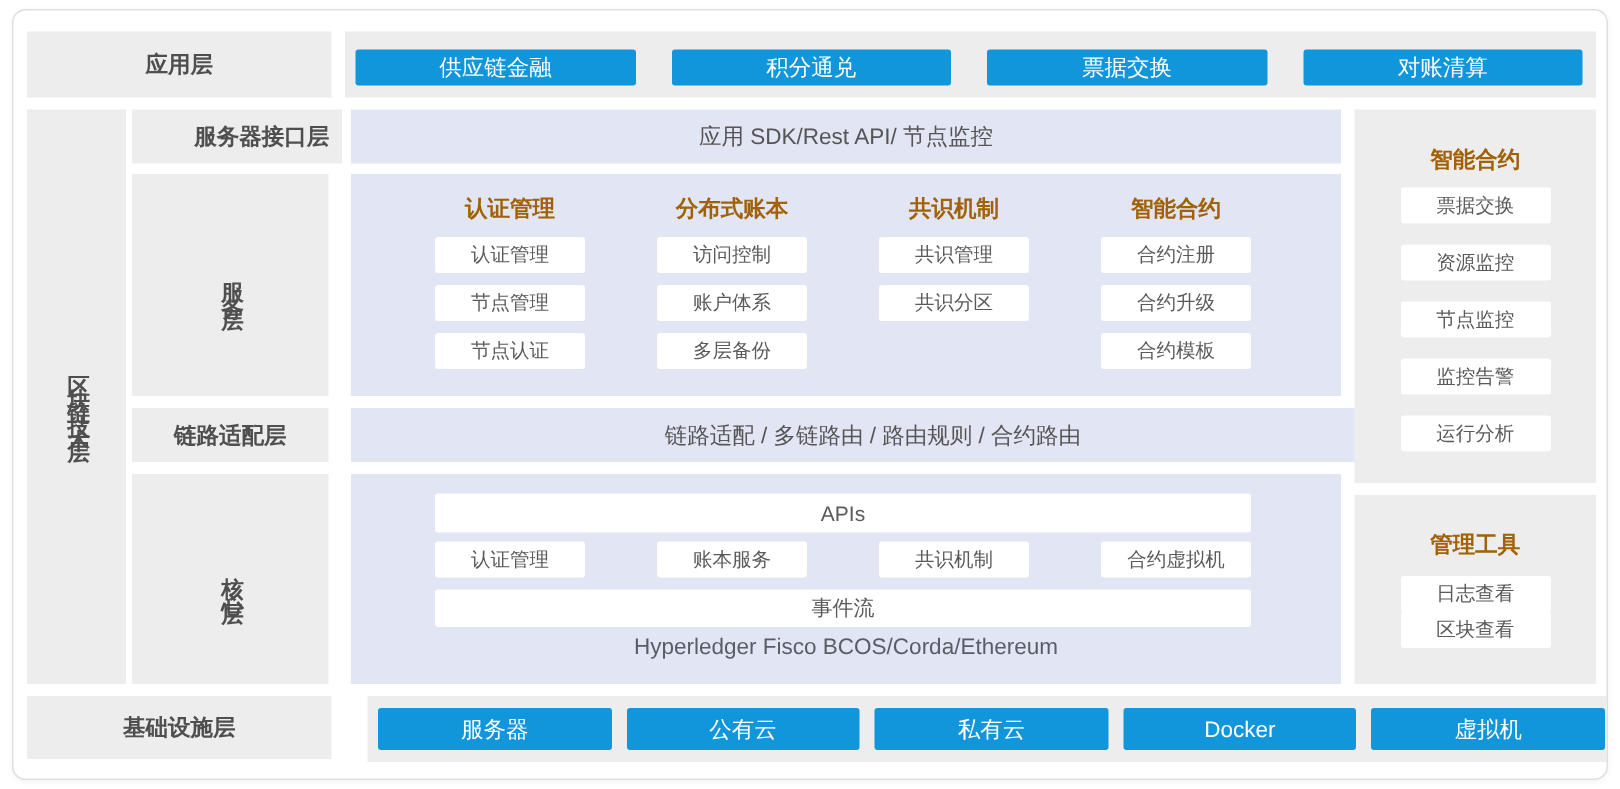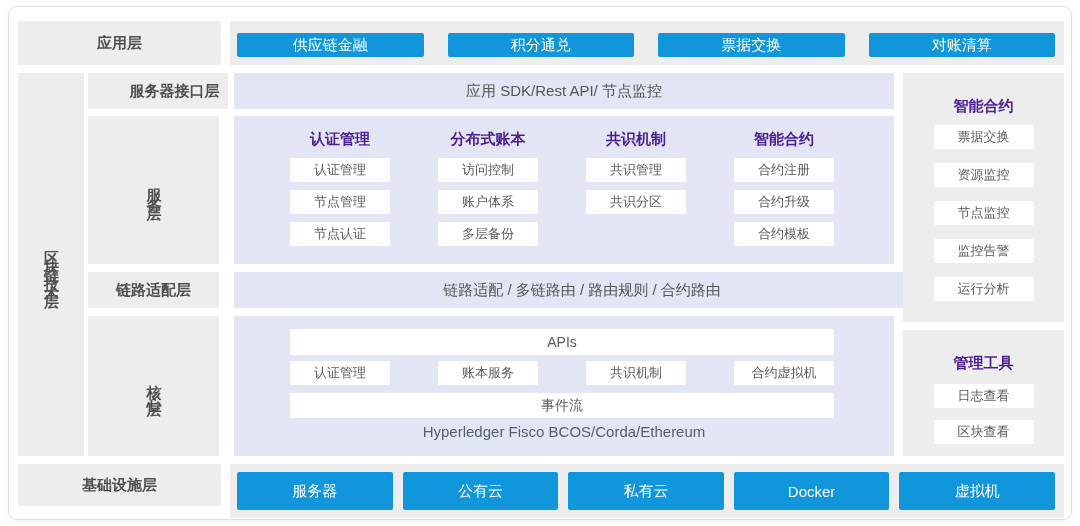--- a/index.html
+++ b/index.html
@@ -37,21 +37,21 @@
   }
   .vcenter { display:flex; align-items:center; justify-content:center; }
 
   .white-item {
     background:#fff; border-radius:2px; width:100px; height:24px;
     display:flex; align-items:center; justify-content:center;
     color:#5a5a5a; font-size:13px;
   }
   .col-header {
     height:20px; display:flex; align-items:center; justify-content:center;
-    color:#4c1d95; font-size:15px; font-weight:bold;
+    color:#a16207; font-size:15px; font-weight:bold;
   }
 
   .svc-cols { position:absolute; left:56px; top:13px; width:544px; display:flex; gap:48px; }
   .svc-col { width:100px; display:flex; flex-direction:column; }
   .svc-col .col-header { margin-bottom:9px; }
   .svc-col .white-item { margin-bottom:8px; }
 
   .wide-bar {
     position:absolute; left:56px; width:544px; background:#fff; border-radius:2px;
     display:flex; align-items:center; justify-content:center; color:#5a5a5a; font-size:14px;
@@ -59,21 +59,21 @@
   .core-modules { position:absolute; left:56px; top:45px; width:544px; display:flex; gap:48px; }
   .platforms-text {
     position:absolute; left:0; top:107px; width:100%; text-align:center;
     color:#585e66; font-size:15px;
   }
 
   .side-panel { background:#ededed; }
   .side-panel .col-header { margin-top:22px; height:22px; }
   .sp-items { display:flex; flex-direction:column; align-items:center; }
   .sp1 .sp-items { margin-top:8px; gap:14px; }
-  .sp2 .sp-items { margin-top:10px; gap:12px; }
+  .sp2 .sp-items { margin-top:10px; }
 </style>
 </head>
 <body>
 
 <div class="card">
 
   <div class="abs gray-box" style="left:9px; top:14px; width:203px; height:44px;">应用层</div>
   <div class="abs btn-band band-4" style="left:221px; top:14px; width:834px; height:44px;">
     <div class="blue-btn">供应链金融</div>
     <div class="blue-btn">积分通兑</div>
@@ -151,21 +151,21 @@
 
   <div class="abs side-panel sp2" style="left:894px; top:323px; width:161px; height:126px;">
     <div class="col-header">管理工具</div>
     <div class="sp-items">
       <div class="white-item">日志查看</div>
       <div class="white-item">区块查看</div>
     </div>
   </div>
 
   <div class="abs gray-box" style="left:9px; top:457px; width:203px; height:42px;">基础设施层</div>
-  <div class="abs btn-band band-5" style="left:221px; top:457px; width:834px; height:54px;">
+  <div class="abs btn-band band-5" style="left:236px; top:457px; width:834px; height:44px;">
     <div class="blue-btn">服务器</div>
     <div class="blue-btn">公有云</div>
     <div class="blue-btn">私有云</div>
     <div class="blue-btn">Docker</div>
     <div class="blue-btn">虚拟机</div>
   </div>
 
 </div>
 
 </body></html>

